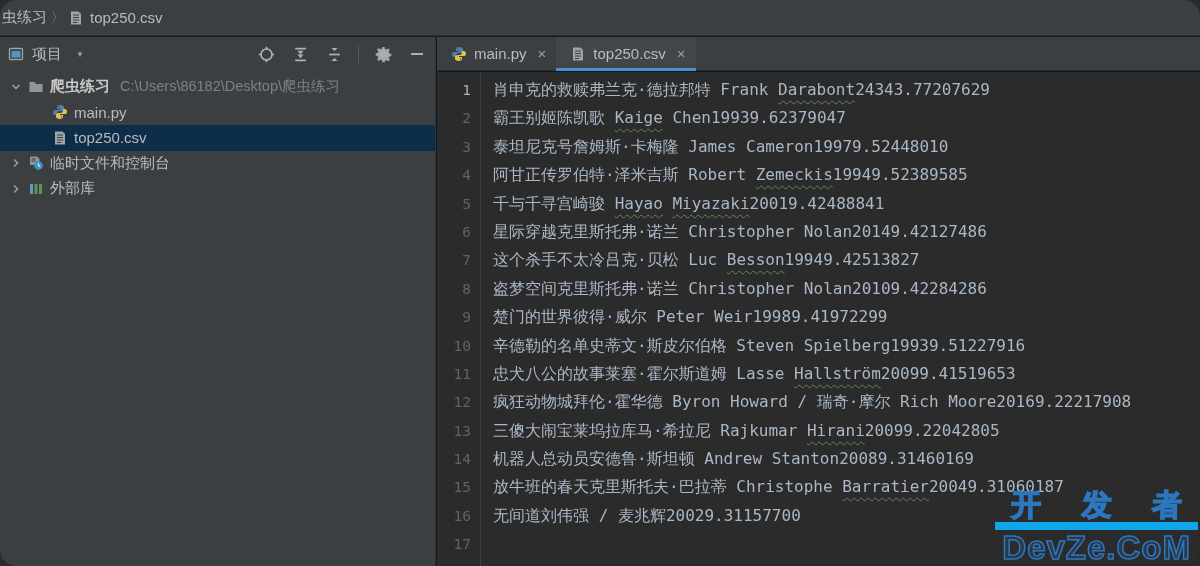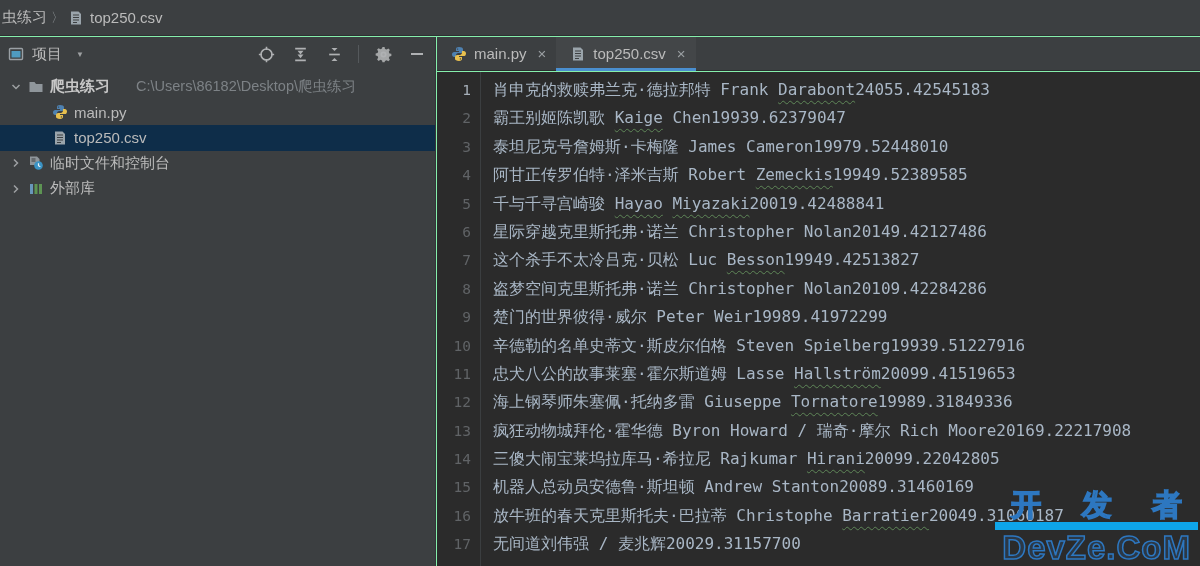--- a/index.html
+++ b/index.html
@@ -1,20 +1,20 @@
 <!DOCTYPE html>
 <html><head>
 <meta charset="utf-8">
 <style>
   * { margin:0; padding:0; box-sizing:border-box; }
   html,body { background:#2b2b2b; }
   #root {
     position:relative; width:1200px; height:566px; overflow:hidden;
-    background:#86efac; font-family:"Liberation Sans",sans-serif;
-    -webkit-font-smoothing:antialiased; user-select:none;
+    background:#0f172a; font-family:"Liberation Sans",sans-serif;
+    -webkit-font-smoothing:antialiased; user-select:none;border-radius:16px;
   }
   
   .topbar {
     position:absolute; left:0; top:0; width:1200px; height:36px;
     background:#3c3f41; border-bottom:1px solid #2d3032;
     display:flex; align-items:center; color:#bbbbbb; font-size:15px;
   }
   .crumb { display:flex; align-items:center; gap:6px; }
   .crumb-sep { color:#8a8f92; font-size:13px; margin:0 4px; }
   .icon16 { width:16px; height:16px; display:inline-block; vertical-align:middle; }
@@ -39,21 +39,21 @@
   .tree { font-size:15px; color:#bbbbbb; margin-top:3px; }
   .tree-row {
     height:25.5px; display:flex; align-items:center; white-space:nowrap; cursor:pointer;
   }
   .tree-row .chev { width:16px; text-align:center; margin-left:8px; flex:0 0 16px; }
   .tree-row .chev svg { display:block; margin:auto; }
   .tree-row .spacer { width:24px; flex:0 0 24px; }
   .tree-row .ticon { margin:0 6px 0 4px; flex:0 0 16px; }
   .tree-row.selected { background:#0e2d49; }
   .root-label { font-weight:bold; color:#c7c7c7; }
-  .root-path { color:#7d8286; margin-left:26px; font-size:14.5px; }
+  .root-path { color:#7d8286; margin-left:10px; font-size:14.5px; }
 
   
   .editor { position:absolute; left:437px; top:37px; right:0; bottom:0; }
   .tabbar {
     height:34px; background:#3c3f41; display:flex; align-items:stretch;
     border-bottom:1px solid #2a2d2f;
   }
   .tab {
     display:flex; align-items:center; gap:7px; padding:0 10px 0 14px;
     color:#bbbbbb; font-size:15px; cursor:pointer; position:relative;
@@ -282,32 +282,31 @@
           <div class="ln">11</div>
           <div class="ln">12</div>
           <div class="ln">13</div>
           <div class="ln">14</div>
           <div class="ln">15</div>
           <div class="ln">16</div>
           <div class="ln">17</div>
           <div class="ln">18</div>
         </div>
       <div class="code" id="code">
-          <div class="code-line"><span>肖申克的救赎弗兰克·德拉邦特 Frank </span><span class="squiggle">Darabont</span><span>24055.42545183</span></div>
+          <div class="code-line"><span>肖申克的救赎弗兰克·德拉邦特 Frank </span><span class="squiggle">Darabont</span><span>24343.77207629</span></div>
           <div class="code-line"><span>霸王别姬陈凯歌 </span><span class="squiggle">Kaige</span><span> Chen19939.62379047</span></div>
           <div class="code-line"><span>泰坦尼克号詹姆斯·卡梅隆 James Cameron19979.52448010</span></div>
           <div class="code-line"><span>阿甘正传罗伯特·泽米吉斯 Robert </span><span class="squiggle">Zemeckis</span><span>19949.52389585</span></div>
           <div class="code-line"><span>千与千寻宫崎骏 </span><span class="squiggle">Hayao</span><span> </span><span class="squiggle">Miyazaki</span><span>20019.42488841</span></div>
           <div class="code-line"><span>星际穿越克里斯托弗·诺兰 Christopher Nolan20149.42127486</span></div>
           <div class="code-line"><span>这个杀手不太冷吕克·贝松 Luc </span><span class="squiggle">Besson</span><span>19949.42513827</span></div>
           <div class="code-line"><span>盗梦空间克里斯托弗·诺兰 Christopher Nolan20109.42284286</span></div>
           <div class="code-line"><span>楚门的世界彼得·威尔 Peter Weir19989.41972299</span></div>
           <div class="code-line"><span>辛德勒的名单史蒂文·斯皮尔伯格 Steven Spielberg19939.51227916</span></div>
           <div class="code-line"><span>忠犬八公的故事莱塞·霍尔斯道姆 Lasse </span><span class="squiggle">Hallström</span><span>20099.41519653</span></div>
-          <div class="code-line"><span>海上钢琴师朱塞佩·托纳多雷 Giuseppe </span><span class="squiggle">Tornatore</span><span>19989.31849336</span></div>
           <div class="code-line"><span>疯狂动物城拜伦·霍华德 Byron Howard / 瑞奇·摩尔 Rich Moore20169.22217908</span></div>
           <div class="code-line"><span>三傻大闹宝莱坞拉库马·希拉尼 Rajkumar </span><span class="squiggle">Hirani</span><span>20099.22042805</span></div>
           <div class="code-line"><span>机器人总动员安德鲁·斯坦顿 Andrew Stanton20089.31460169</span></div>
           <div class="code-line"><span>放牛班的春天克里斯托夫·巴拉蒂 Christophe </span><span class="squiggle">Barratier</span><span>20049.31060187</span></div>
           <div class="code-line"><span>无间道刘伟强 / 麦兆辉20029.31157700</span></div>
         </div>
     </div>
   </div>
 
   <div class="watermark">

